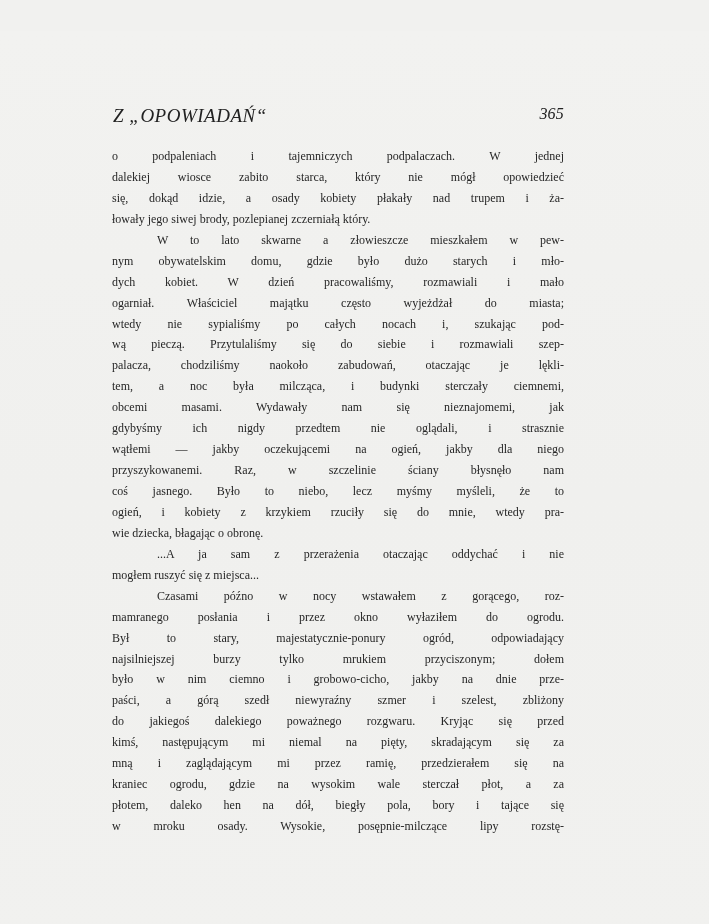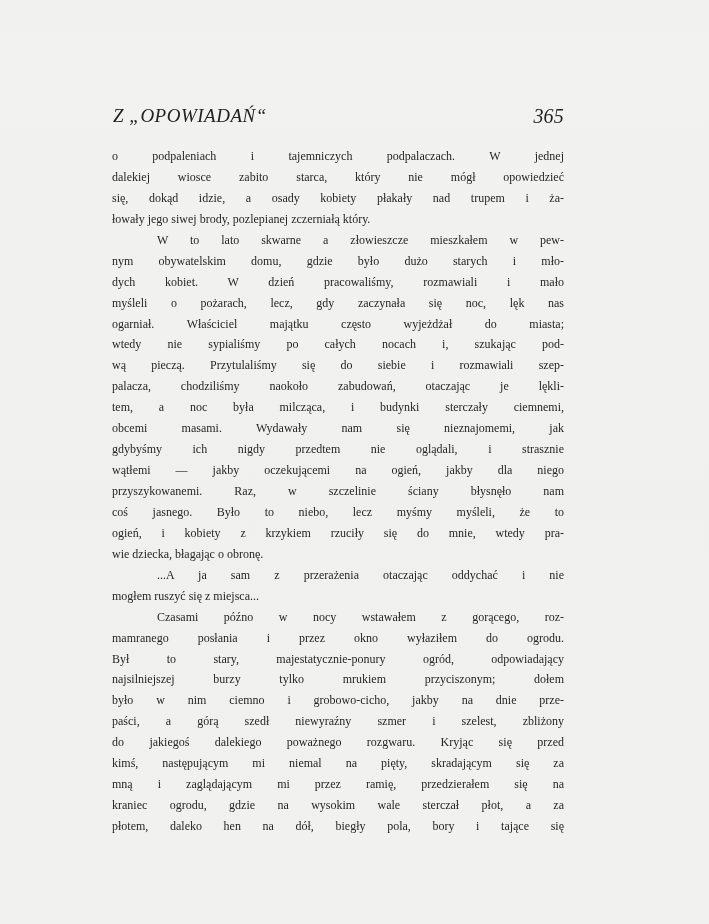--- a/index.html
+++ b/index.html
@@ -36,21 +36,21 @@
     .running-head .title {
       position: absolute;
       left: 0;
       top: 0;
       white-space: nowrap;
     }
     .running-head .pagenum {
       position: absolute;
       right: 0;
       top: 0;
-      font-size: 20px;
+      font-size: 16px;
       letter-spacing: 0.2px;
     }
     .body-text {
       position: absolute;
       left: 112px;
       top: 115px;
       width: 452px;
     }
     .line {
       height: 20.94px;
@@ -78,21 +78,20 @@
   </div>
 
   <div class="body-text">
     <div class="line">o podpaleniach i tajemniczych podpalaczach.  W jednej</div>
     <div class="line">dalekiej wiosce zabito starca, który nie mógł opowiedzieć</div>
     <div class="line">się, dokąd idzie, a osady kobiety płakały nad trupem i ża-</div>
     <div class="line last">łowały jego siwej brody, pozlepianej zczerniałą który.</div>
     <div class="line indent">W to lato skwarne a złowieszcze mieszkałem w pew-</div>
     <div class="line">nym obywatelskim domu, gdzie było dużo starych i mło-</div>
     <div class="line">dych kobiet.  W dzień pracowaliśmy, rozmawiali i mało</div>
-    <div class="line">myśleli o pożarach, lecz, gdy zaczynała się noc, lęk nas</div>
     <div class="line">ogarniał.  Właściciel majątku często wyjeżdżał do miasta;</div>
     <div class="line">wtedy nie sypialiśmy po całych nocach i, szukając pod-</div>
     <div class="line">wą pieczą.  Przytulaliśmy się do siebie i rozmawiali szep-</div>
     <div class="line">palacza, chodziliśmy naokoło zabudowań, otaczając je lękli-</div>
     <div class="line">tem, a noc była milcząca, i budynki sterczały ciemnemi,</div>
     <div class="line">obcemi masami.  Wydawały nam się nieznajomemi, jak</div>
     <div class="line">gdybyśmy ich nigdy przedtem nie oglądali, i strasznie</div>
     <div class="line">wątłemi — jakby oczekującemi na ogień, jakby dla niego</div>
     <div class="line">przyszykowanemi.  Raz, w szczelinie ściany błysnęło nam</div>
     <div class="line">coś jasnego.  Było to niebo, lecz myśmy myśleli, że to</div>
@@ -104,14 +103,15 @@
     <div class="line">mamranego posłania i przez okno wyłaziłem do ogrodu.</div>
     <div class="line">Był to stary, majestatycznie-ponury ogród, odpowiadający</div>
     <div class="line">najsilniejszej burzy tylko mrukiem przyciszonym; dołem</div>
     <div class="line">było w nim ciemno i grobowo-cicho, jakby na dnie prze-</div>
     <div class="line">paści, a górą szedł niewyraźny szmer i szelest, zbliżony</div>
     <div class="line">do jakiegoś dalekiego poważnego rozgwaru. Kryjąc się przed</div>
     <div class="line">kimś, następującym mi niemal na pięty, skradającym się za</div>
     <div class="line">mną i zaglądającym mi przez ramię, przedzierałem się na</div>
     <div class="line">kraniec ogrodu, gdzie na wysokim wale sterczał płot, a za</div>
     <div class="line">płotem, daleko hen na dół, biegły pola, bory i tające się</div>
+    <div class="line">w mroku osady.  Wysokie, posępnie-milczące lipy rozstę-</div>
   </div>
 </div>
 
 </body></html>

